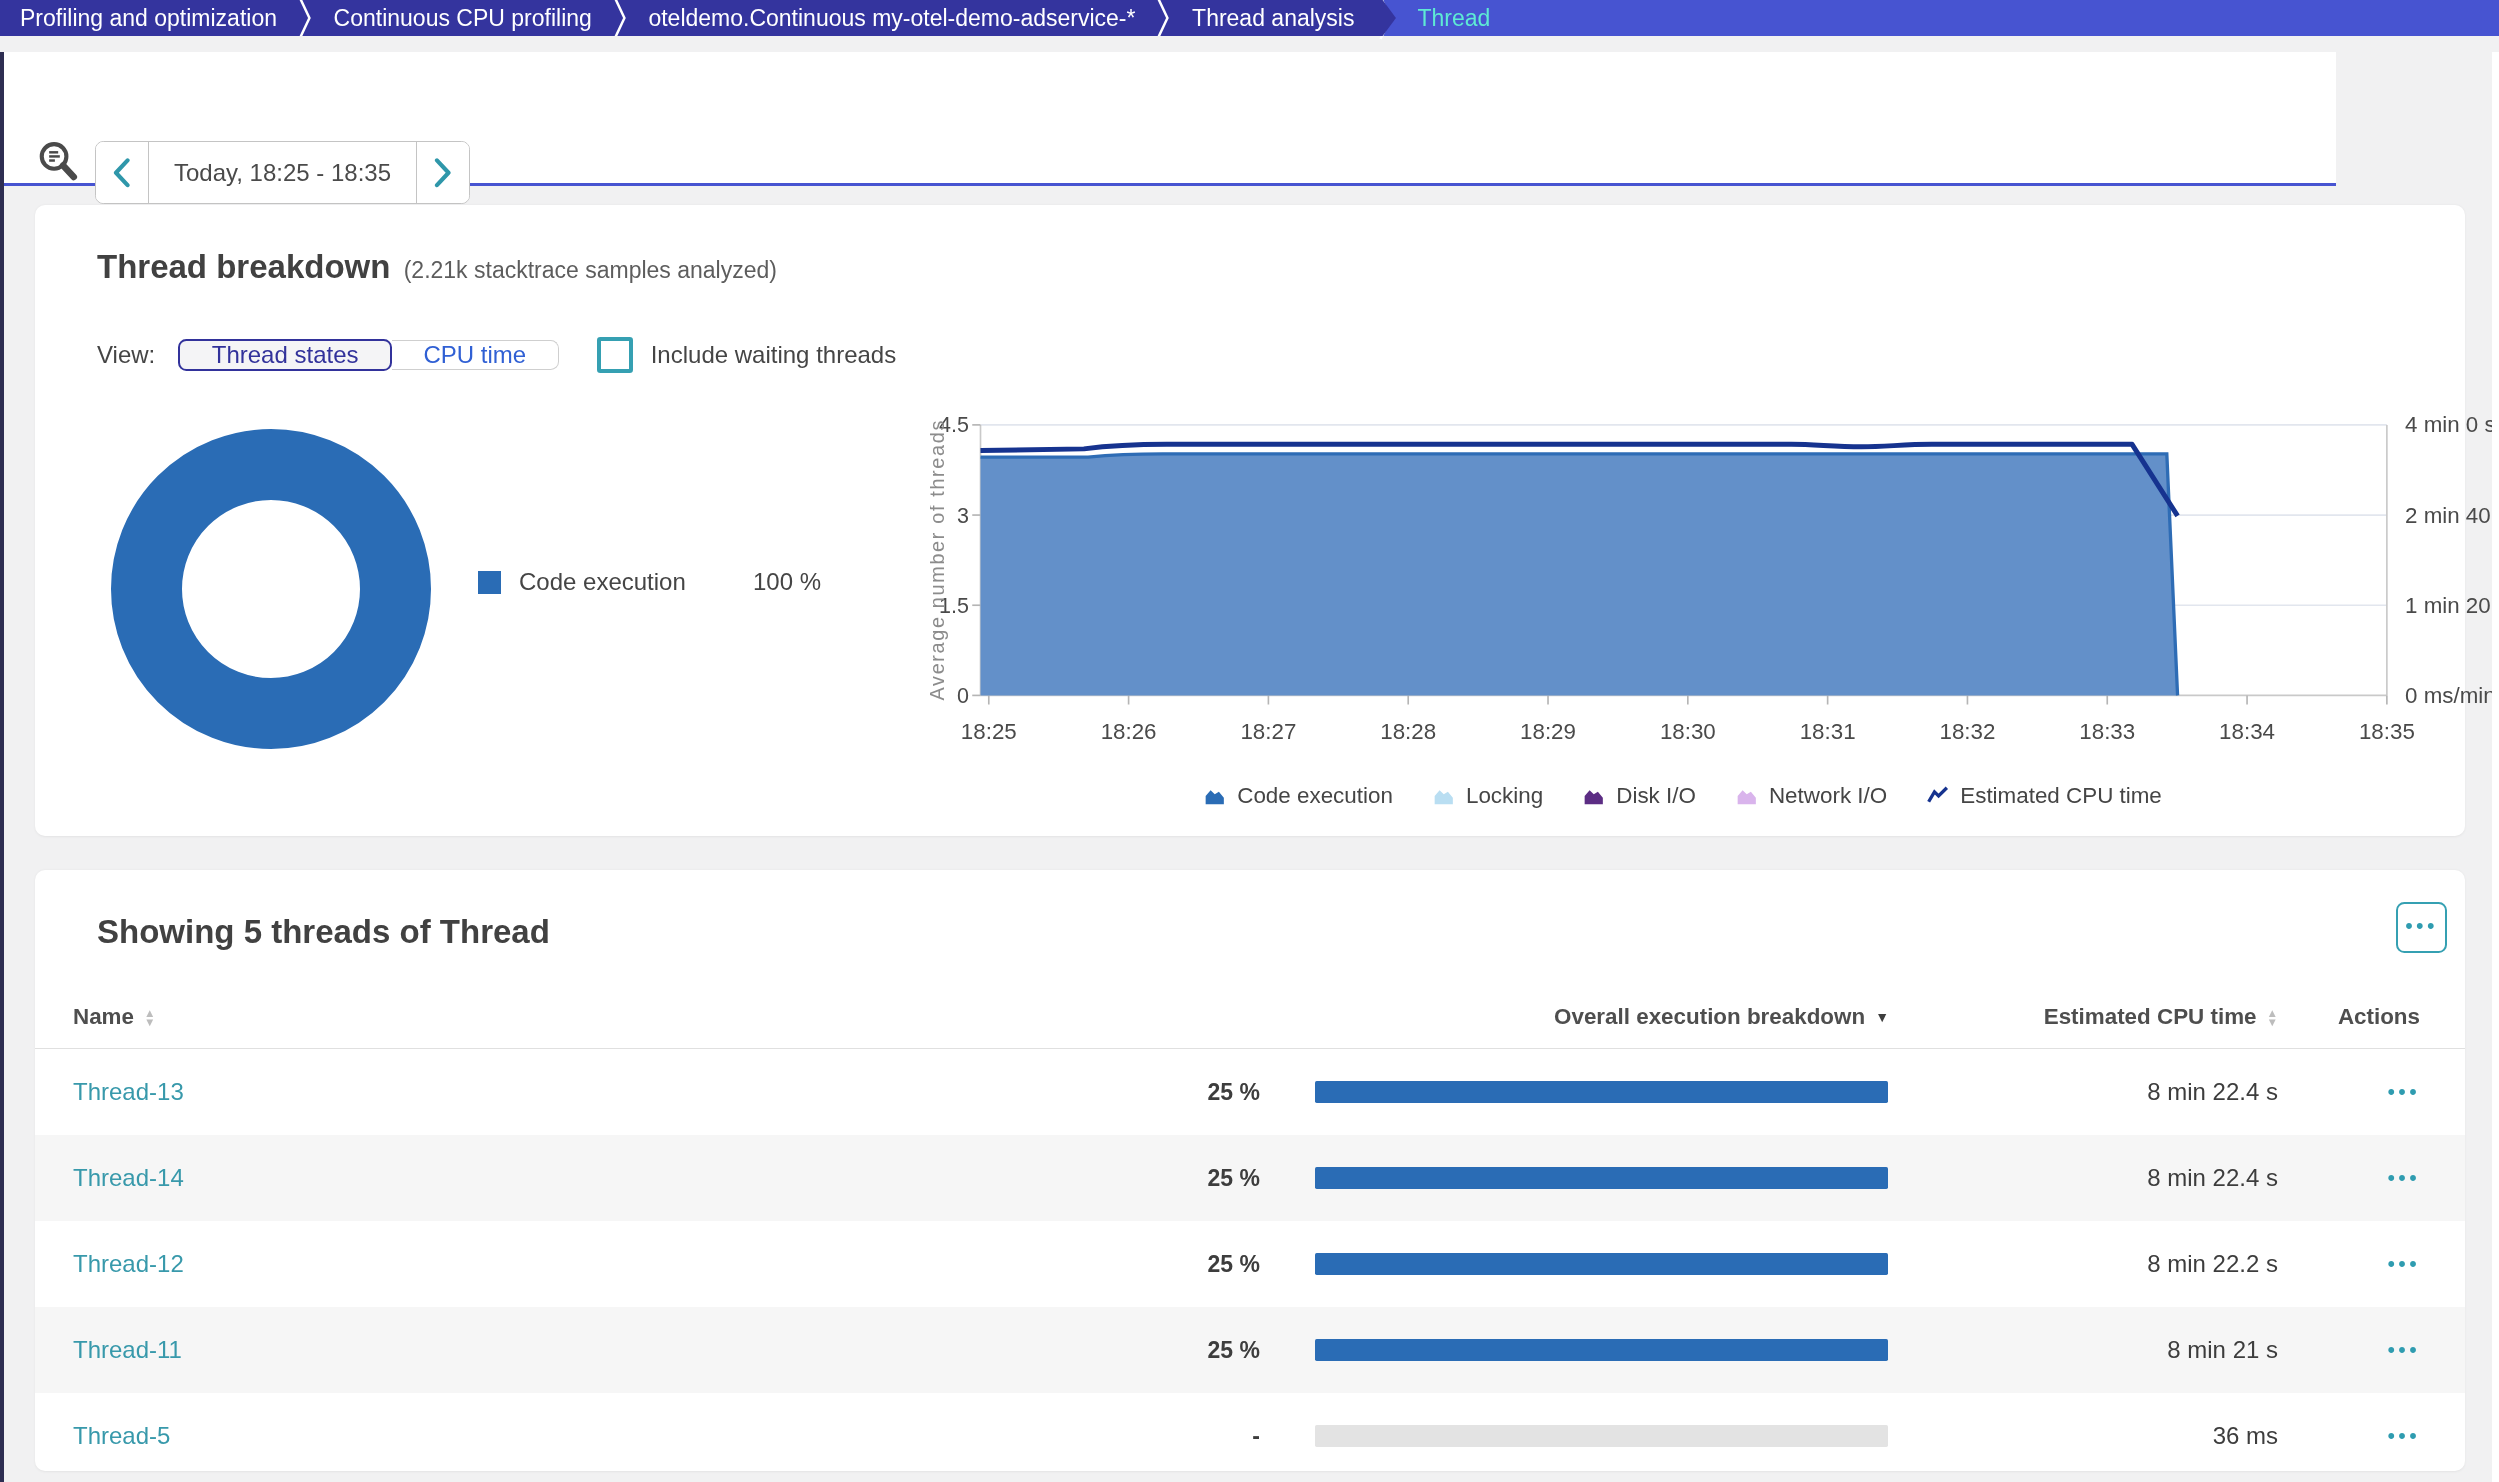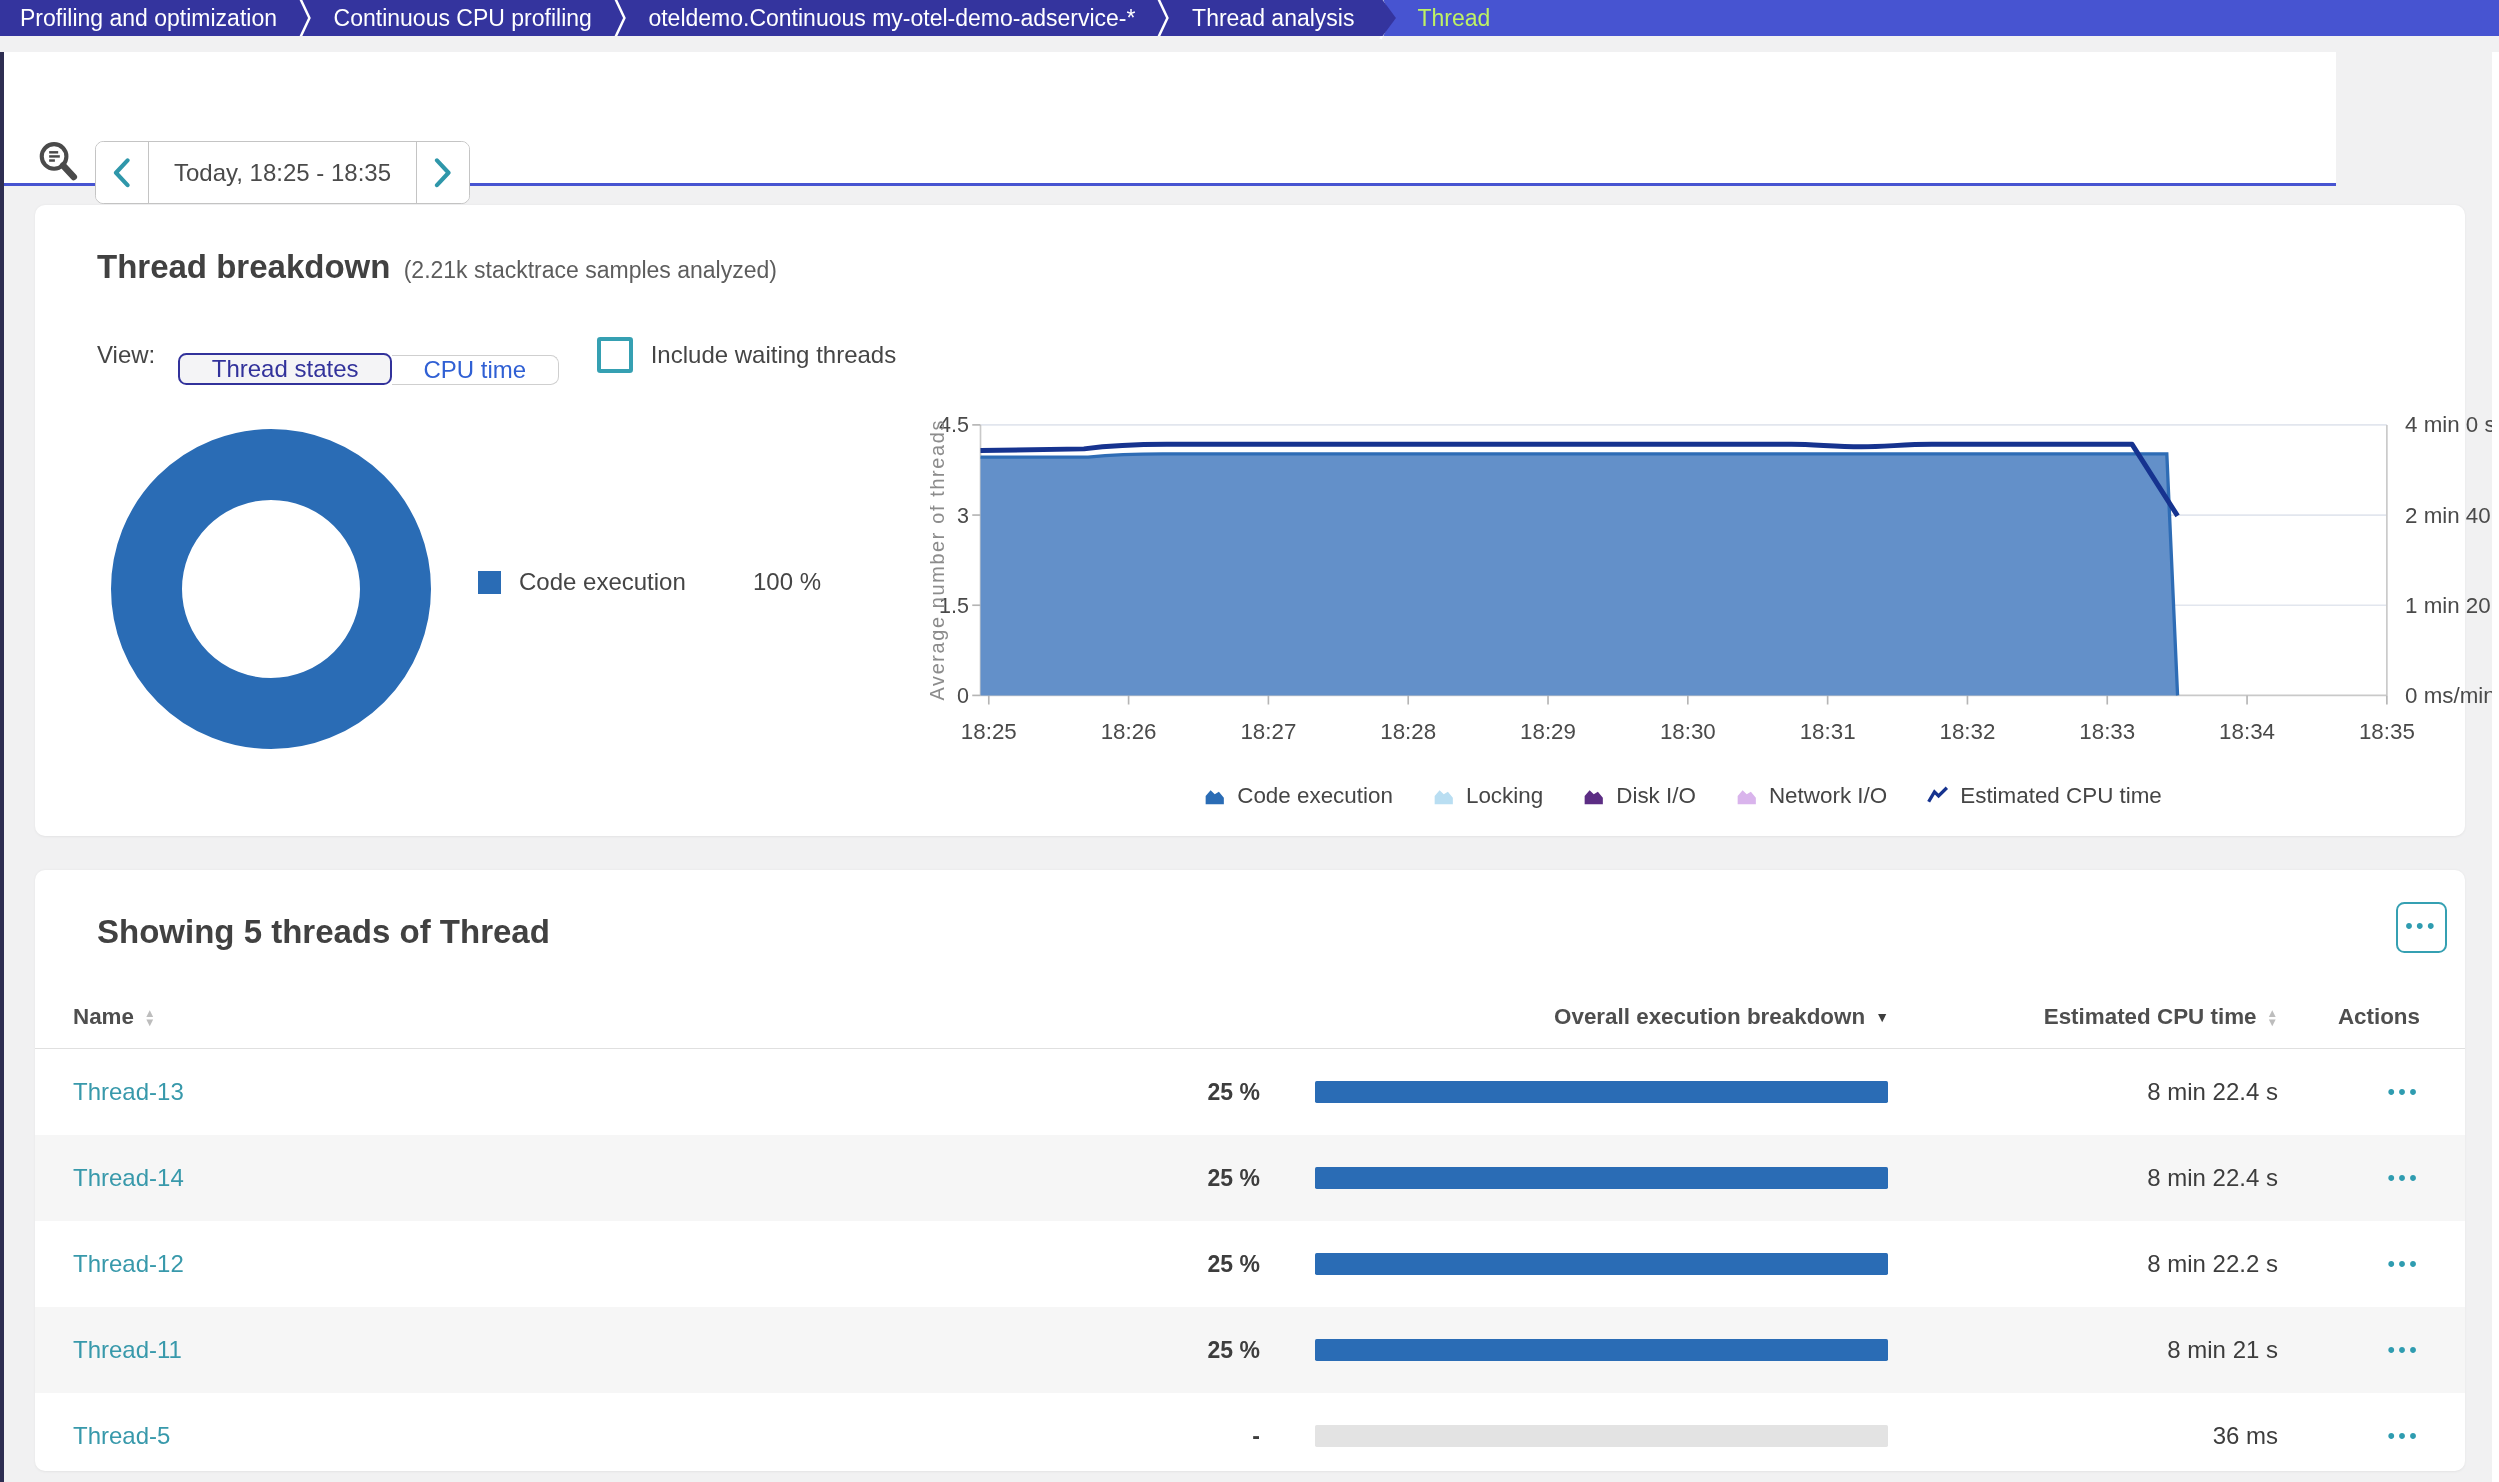--- a/index.html
+++ b/index.html
@@ -9,21 +9,21 @@
   
   .crumb-bar { position:absolute; left:0; top:0; width:2500px; height:36px;
     background:#4754d1; display:flex; align-items:stretch; }
   .crumb-dark { display:flex; align-items:stretch; background:#34349e;
     padding-right:21.5px;
     clip-path:polygon(0 0, calc(100% - 13.3px) 0, 100% 50%, calc(100% - 13.3px) 100%, 0 100%); }
   .crumb { display:flex; align-items:center; padding:0 20px; color:#fff;
     font-size:23px; white-space:nowrap; cursor:pointer; }
   .crumb-sep { display:flex; align-items:center; }
   .crumb-last { display:flex; align-items:center; padding:0 8.3px 0 23px;
-    color:#bef264; font-size:23px; }
+    color:#5eead4; font-size:23px; }
   .sep-final { margin-left:-18px; }
 
   
   .toolbar { position:absolute; left:0; top:52px; width:2336px; height:134px;
     background:#fff; border-bottom:3.3px solid #4754d1; }
   .magnify-btn { position:absolute; left:36px; top:88px; width:46px; height:46px;
     background:none; border:none; cursor:pointer; }
   .tf-control { position:absolute; left:95px; top:89px; height:63px;
     display:flex; align-items:stretch; border:1.7px solid #c4c4c4; border-radius:8.3px;
     background:#fff; overflow:hidden; }
@@ -41,21 +41,21 @@
   .card2 { top:870px; height:601px; }
 
   .card-title-row { position:absolute; left:62px; top:43px; display:flex;
     align-items:baseline; gap:13.3px; }
   .card-title { font-size:33px; font-weight:700; color:#414141; }
   .card-subtitle { font-size:23px; color:#5d5d5d; }
 
   
   .view-row { position:absolute; left:62px; top:119px; display:flex; align-items:center; }
   .view-label { font-size:24px; color:#454545; margin-right:23px; }
-  .segmented { display:flex; align-items:flex-end; height:61px; }
+  .segmented { display:flex; align-items:center; height:61px; }
   .seg { font-family:inherit; font-size:24px; padding:0 31.5px; cursor:pointer; display:flex; align-items:center; }
   .seg.selected { border:2.5px solid #32329b; border-radius:8.3px; background:#f4f4f6;
     color:#32329b; z-index:1; }
   .seg.plain { border:1.7px solid #cfcfcf; border-left:none; border-radius:0 8.3px 8.3px 0;
     background:#fff; color:#3060d4; }
   .chk-wrap { display:flex; align-items:center; margin-left:38px; cursor:pointer; }
   .chk { width:36px; height:36px; border:4.1px solid #35a0b2; border-radius:3.3px; background:#fff; }
   .chk-label { font-size:24px; color:#454545; margin-left:18px; }
 
   

